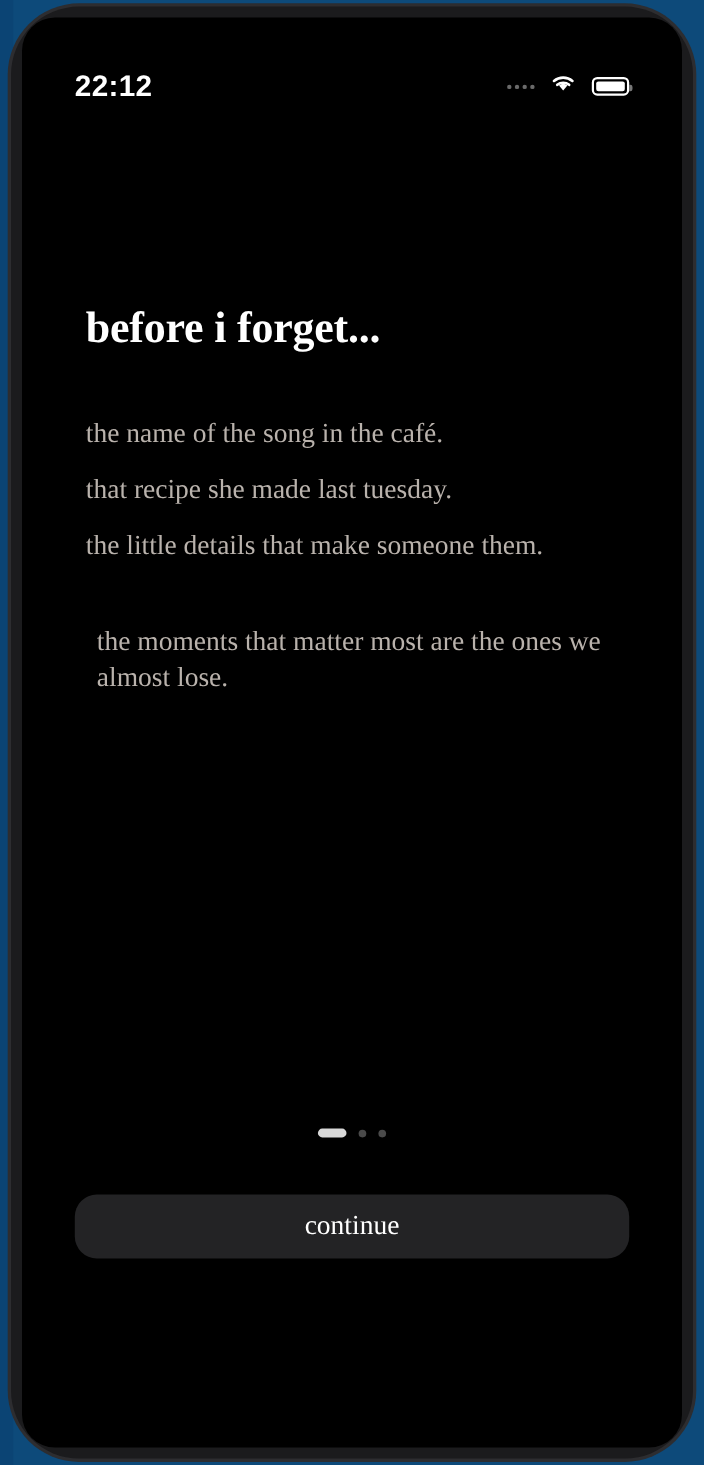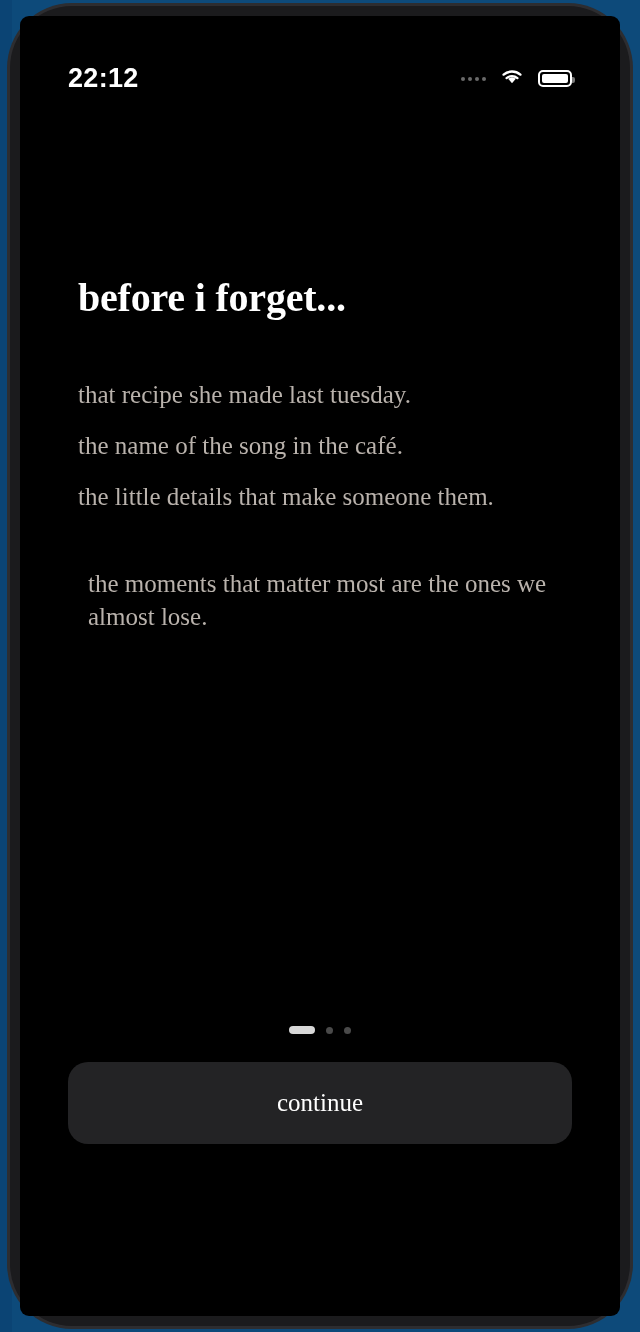--- a/index.html
+++ b/index.html
@@ -39,21 +39,21 @@
     border-radius: 62px;
     box-shadow: 0 0 0 3px #2d2d30;
   }
   .device-inner {
     position: absolute;
     left: 10px;
     top: 10px;
     right: 10px;
     bottom: 10px;
     background: #000000;
-    border-radius: 9px;
+    border-radius: 30px;
     overflow: hidden;
   }
 
   
   .statusbar {
     position: absolute;
     top: 42px;
     left: 0;
     right: 0;
     height: 40px;
@@ -170,21 +170,21 @@
     background: #d8d8d8;
     height: 8px;
   }
 
   
   .cta {
     position: absolute;
     left: 48px;
     right: 48px;
     bottom: 172px;
-    height: 82px;
+    height: 58px;
     background: #232325;
     border: none;
     border-radius: 20px;
     color: #ffffff;
     font-family: "Liberation Serif", serif;
     font-size: 25px;
     cursor: pointer;
   }
 </style>
 </head>
@@ -214,22 +214,22 @@
           </svg>
         </span>
         <span class="battery">
             <span></span>
           </span>
       </div>
     </div>
 
     <div class="content">
       <h1 class="headline">before i forget...</h1>
+      <p class="line">the name of the song in the café.</p>
       <p class="line">that recipe she made last tuesday.</p>
-      <p class="line">the name of the song in the café.</p>
       <p class="line">the little details that make someone them.</p>
       <p class="closing">the moments that matter most are the ones we almost lose.</p>
     </div>
 
     <div class="pager">
       <span class="dot active"></span>
       <span class="dot"></span>
       <span class="dot"></span>
     </div>
 

